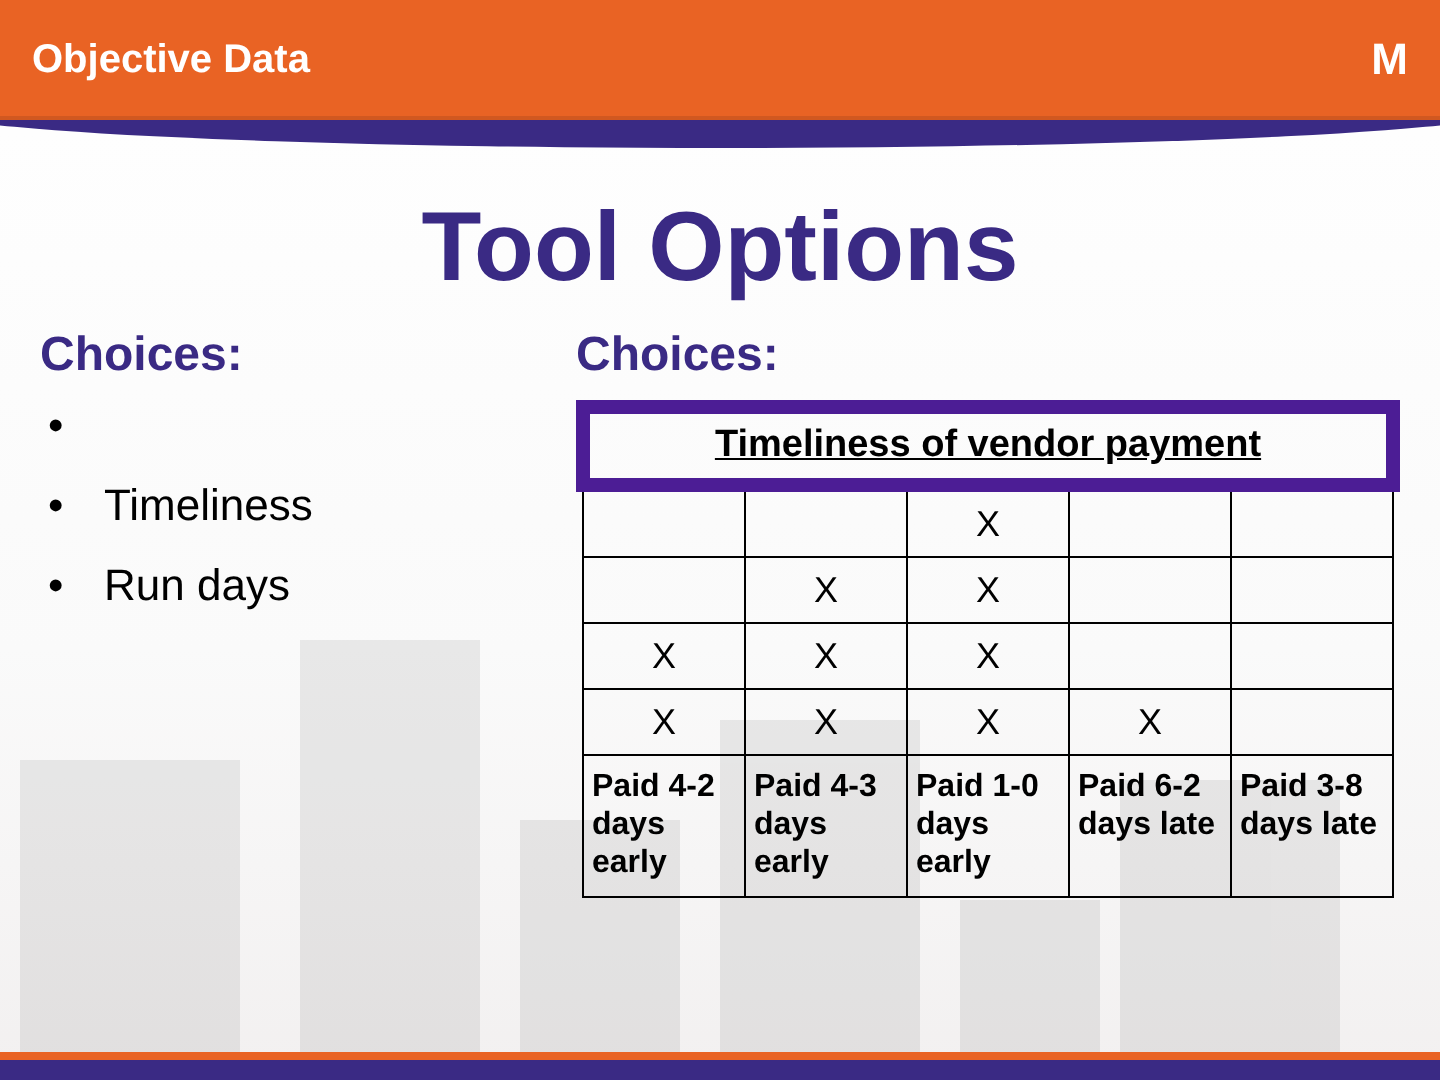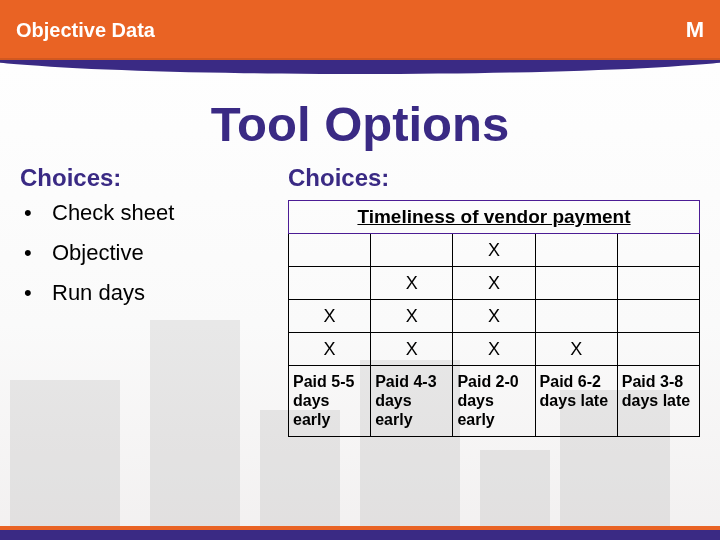--- a/index.html
+++ b/index.html
@@ -124,21 +124,21 @@
     font-size: 18px;
     text-align: center;
     vertical-align: middle;
     height: 26px;
     background: rgba(255,255,255,0.0);
   }
   .example-table .caption-cell {
     font-weight: bold;
     text-decoration: underline;
     font-size: 19px;
-    border: 1px solid #4c1d95;
+    border: 7px solid #4c1d95;
   }
   .example-table .label-cell {
     font-size: 16px;
     font-weight: bold;
     text-align: left;
     padding: 6px 4px;
     line-height: 1.2;
     vertical-align: top;
     height: auto;
   }
@@ -178,25 +178,24 @@
 <div class="swoosh"></div>
 
 <div class="content">
   <div class="main-title">Tool Options</div>
 
   <div class="cols">
     <div class="left-col">
       <div class="sub-head">Choices:</div>
       <div class="bullet-row">
         <span class="bullet-dot">•</span>
-        <span>Check sheet</span>
       </div>
       <div class="bullet-row">
         <span class="bullet-dot">•</span>
-        <span>Objective</span>
+        <span>Timeliness</span>
       </div>
       <div class="bullet-row">
         <span class="bullet-dot">•</span>
         <span>Run days</span>
       </div>
     </div>
 
     <div class="right-col">
       <div class="sub-head">Choices:</div>
 
@@ -227,23 +226,23 @@
           <td></td>
         </tr>
         <tr>
           <td>X</td>
           <td>X</td>
           <td>X</td>
           <td>X</td>
           <td></td>
         </tr>
         <tr>
-          <td class="label-cell">Paid 5-5 days early</td>
+          <td class="label-cell">Paid 4-2 days early</td>
           <td class="label-cell">Paid 4-3 days early</td>
-          <td class="label-cell">Paid 2-0 days early</td>
+          <td class="label-cell">Paid 1-0 days early</td>
           <td class="label-cell">Paid 6-2 days late</td>
           <td class="label-cell">Paid 3-8 days late</td>
         </tr>
       </tbody>
         </table>
     </div>
   </div>
 </div>
 
 <div class="footer-accent"></div>

